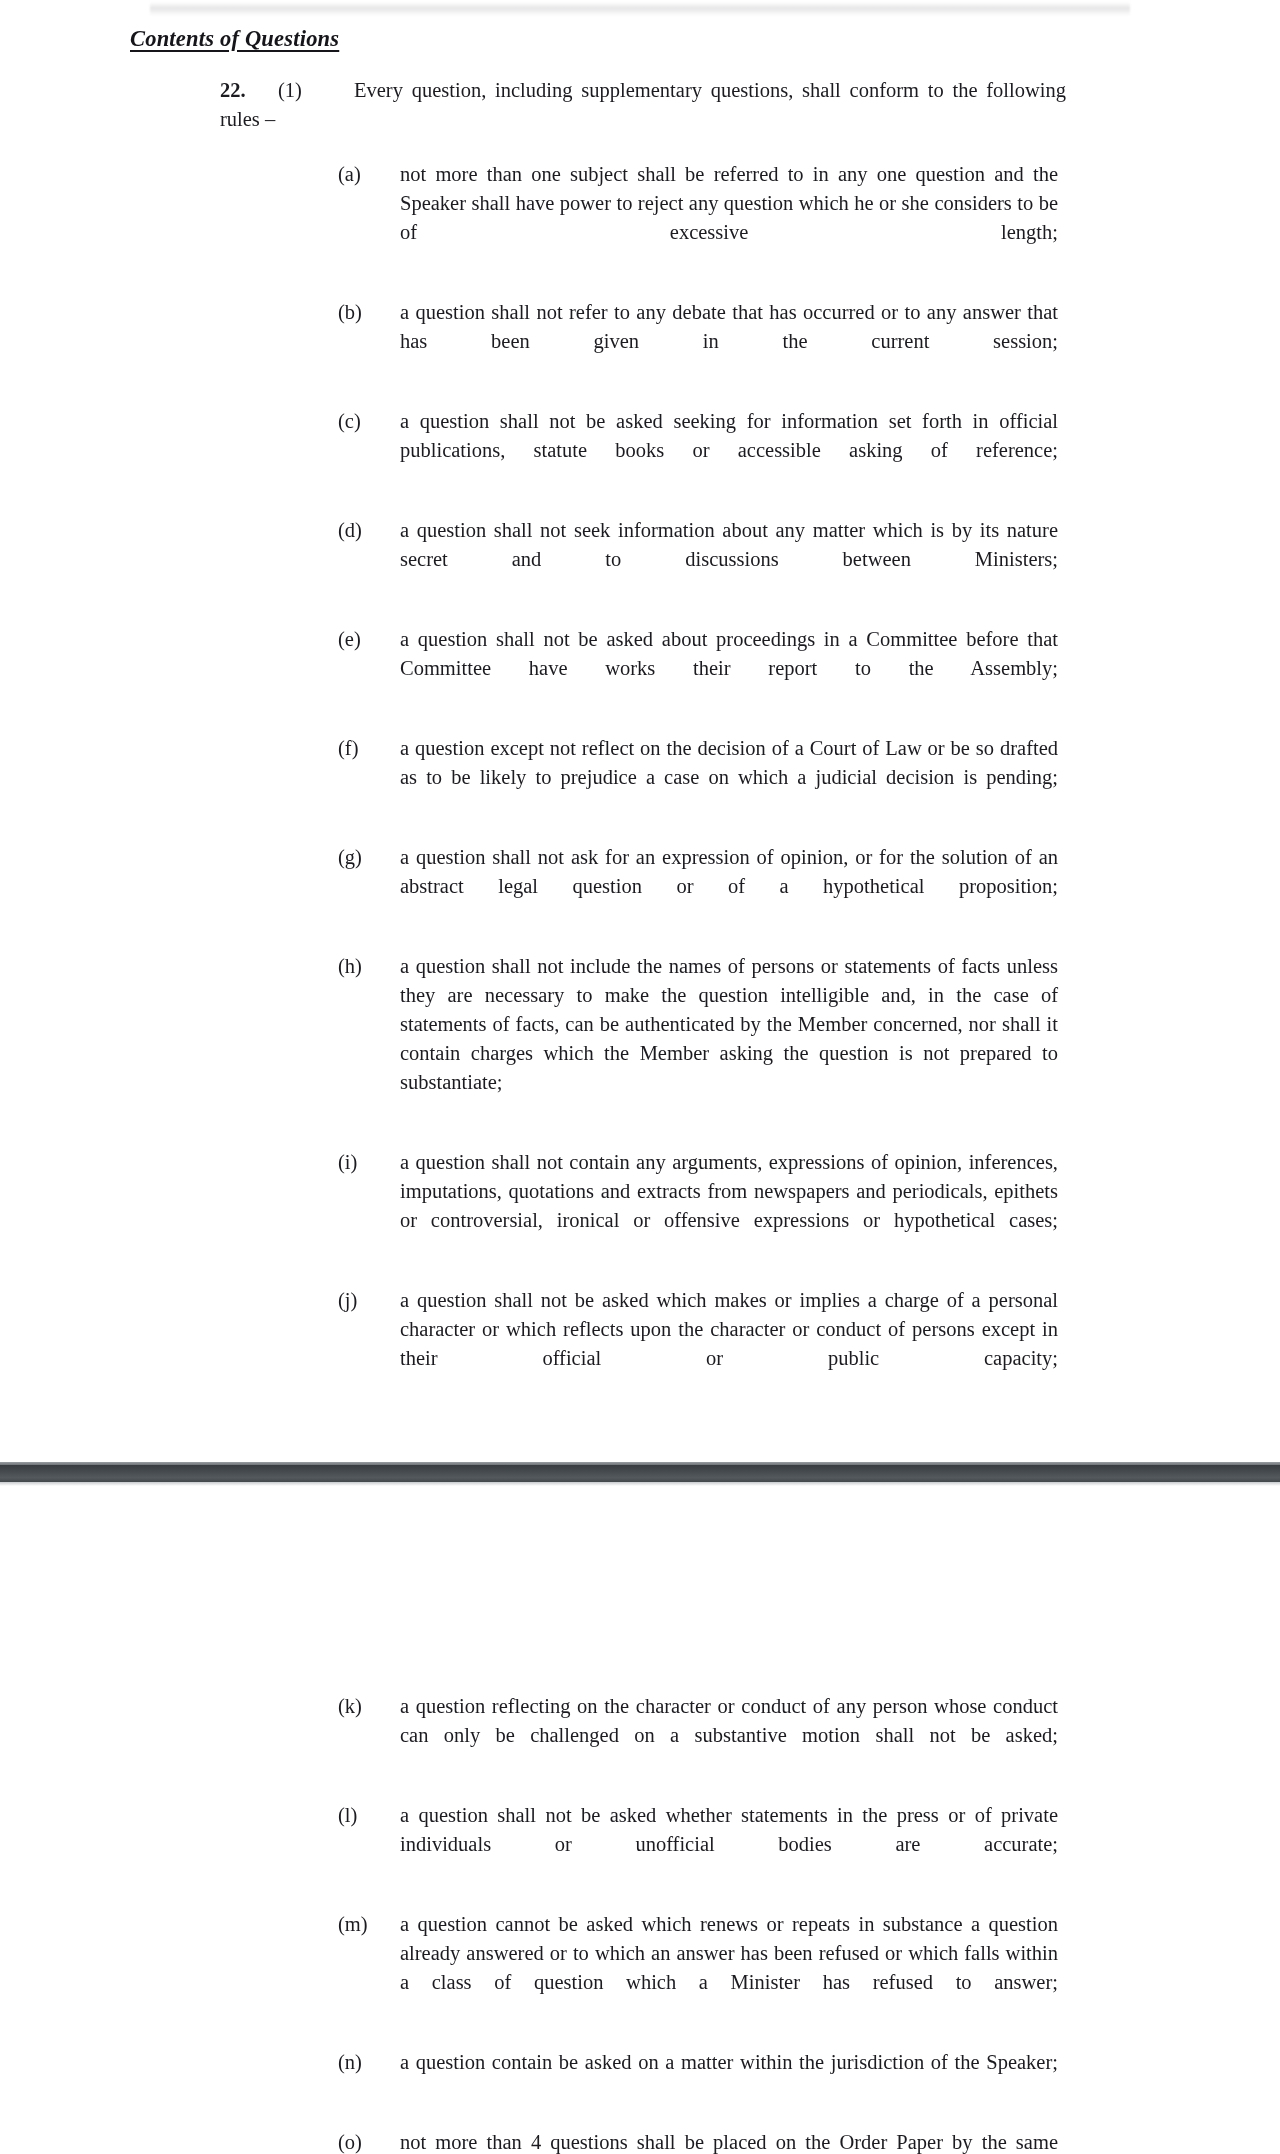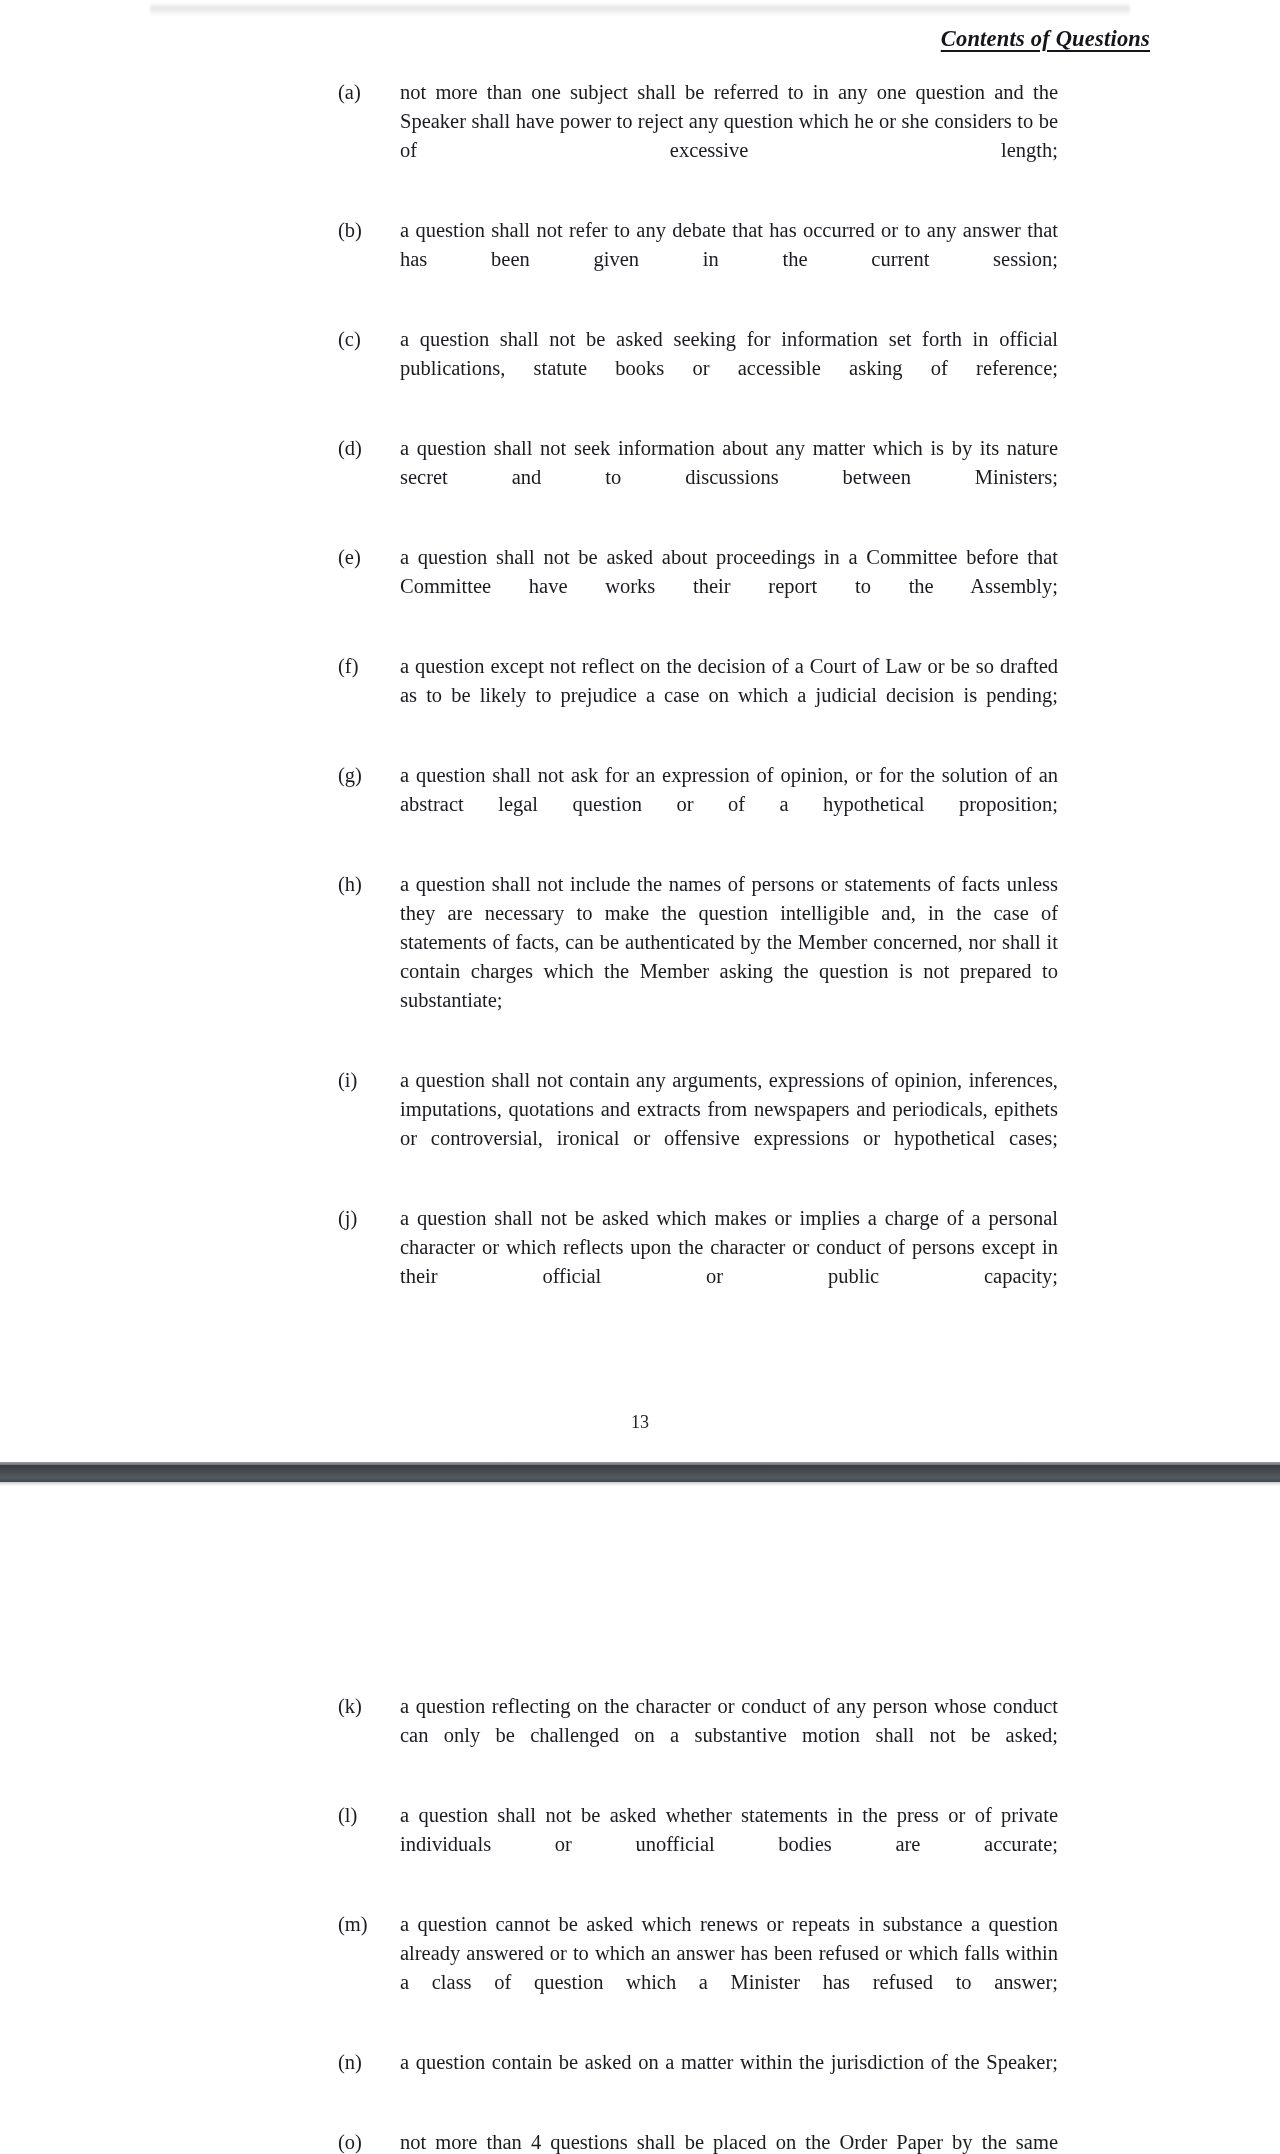--- a/index.html
+++ b/index.html
@@ -41,21 +41,21 @@
   }
 
   .content {
     position: relative;
     margin: 0 auto;
     width: 1020px;
   }
 
   
   .doc-heading {
-    text-align: right;
+    text-align: left;
     font-size: 22.5px;
     font-weight: bold;
     font-style: italic;
     text-decoration: underline;
     text-underline-offset: 4px;
     letter-spacing: 0.2px;
     color: #15151a;
     margin: 0;
     padding-top: 26px;
   }
@@ -161,20 +161,23 @@
 <body>
 
 <section class="page page-one">
 
   <div class="scan-top-residue"></div>
 
   <div class="content">
 
     <h1 class="doc-heading">Contents of Questions</h1>
 
+    <p class="intro">
+      <span class="sec-no">22.</span><span class="sub-no">(1)</span><span>Every question, including supplementary questions, shall conform to the following rules –</span>
+    </p>
 
     <ol class="rules-list">
 
       <li class="rule-item">
         <span class="rule-label">(a)</span>
         <span class="rule-text">not more than one subject shall be referred to in any one question and the Speaker shall have power to reject any question which he or she considers to be of excessive length;</span>
       </li>
 
       <li class="rule-item">
         <span class="rule-label">(b)</span>

